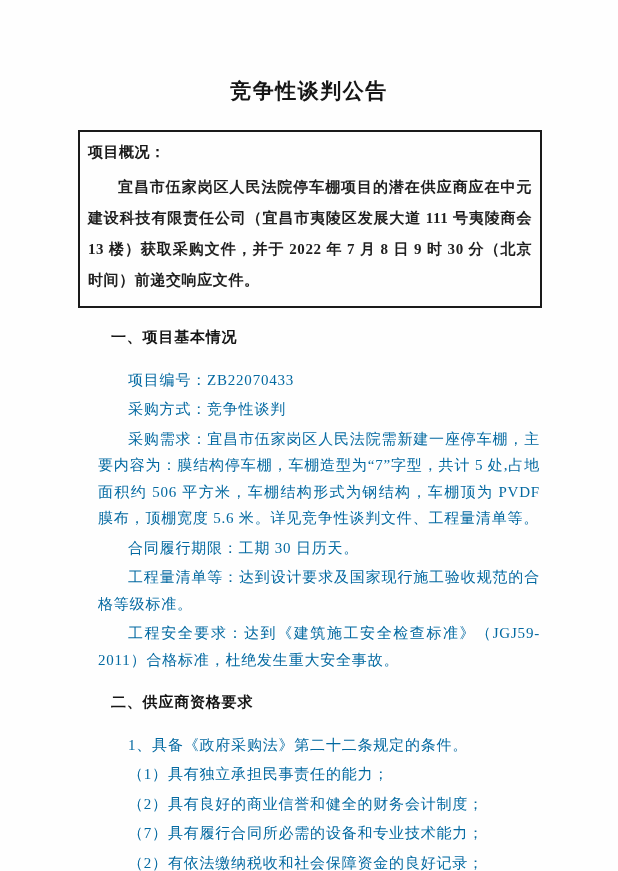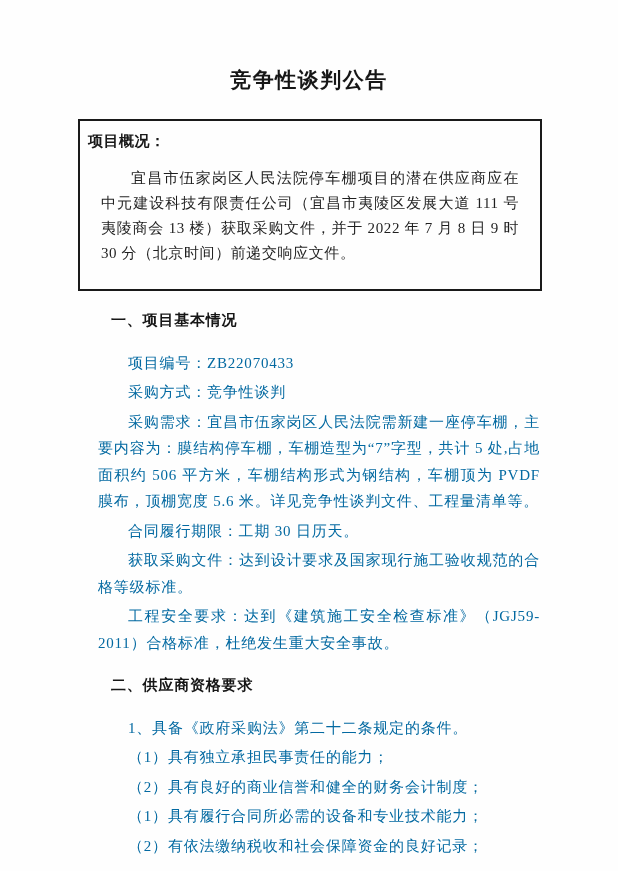--- a/index.html
+++ b/index.html
@@ -10,21 +10,21 @@
   .page {
     position: relative;
     width: 618px;
     height: 871px;
     background: #fefefe;
     color: #1c1c1c;
     font-family: "Liberation Serif", "DejaVu Serif", serif;
     overflow: hidden;
   }
   .doc-title {
-    margin: 1px;
+    margin: 12px;
     padding-top: 64px;
     text-align: center;
     font-size: 21px;
     font-weight: bold;
     letter-spacing: 1.5px;
     line-height: 30px;
     color: #161616;
   }
   .overview-box {
     box-sizing: border-box;
@@ -36,27 +36,28 @@
   }
   .overview-label {
     font-size: 15px;
     font-weight: bold;
     line-height: 24px;
     margin-bottom: 8px;
     letter-spacing: 0.5px;
     color: #181818;
   }
   .overview-paragraph {
-    margin: 13px;
+    margin: 0;
     font-size: 15px;
-    line-height: 25px;
+    line-height: 31px;
     text-indent: 2em;
     text-align: justify;
     letter-spacing: 0.6px;
     color: #1f1f1f;
+    font-weight: bold;
   }
   .content {
     box-sizing: border-box;
     margin: 13px 0 0 95px;
     width: 448px;
   }
   .section-heading {
     margin: 16px;
     font-size: 15px;
     font-weight: bold;
@@ -93,30 +94,30 @@
     <p class="body-para">项目编号：ZB22070433</p>
 
 
     <p class="body-para">采购方式：竞争性谈判</p>
 
 
     <p class="body-para">采购需求：宜昌市伍家岗区人民法院需新建一座停车棚，主要内容为：膜结构停车棚，车棚造型为“7”字型，共计 5 处,占地面积约 506 平方米，车棚结构形式为钢结构，车棚顶为 PVDF 膜布，顶棚宽度 5.6 米。详见竞争性谈判文件、工程量清单等。</p>
 
     <p class="body-para">合同履行期限：工期 30 日历天。</p>
 
-    <p class="body-para">获取采购文件：达到设计要求及国家现行施工验收规范的合格等级标准。</p>
+    <p class="body-para">工程量清单等：达到设计要求及国家现行施工验收规范的合格等级标准。</p>
 
     <p class="body-para">工程安全要求：达到《建筑施工安全检查标准》（JGJ59-2011）合格标准，杜绝发生重大安全事故。</p>
 
     <h2 class="section-heading">二、供应商资格要求</h2>
 
     <p class="body-para">1、具备《政府采购法》第二十二条规定的条件。</p>
 
     <p class="body-para">（1）具有独立承担民事责任的能力；</p>
 
     <p class="body-para">（2）具有良好的商业信誉和健全的财务会计制度；</p>
 
-    <p class="body-para">（1）具有履行合同所必需的设备和专业技术能力；</p>
+    <p class="body-para">（7）具有履行合同所必需的设备和专业技术能力；</p>
 
     <p class="body-para">（2）有依法缴纳税收和社会保障资金的良好记录；</p>
 
   </div>
 </div>
 
 </body></html>

